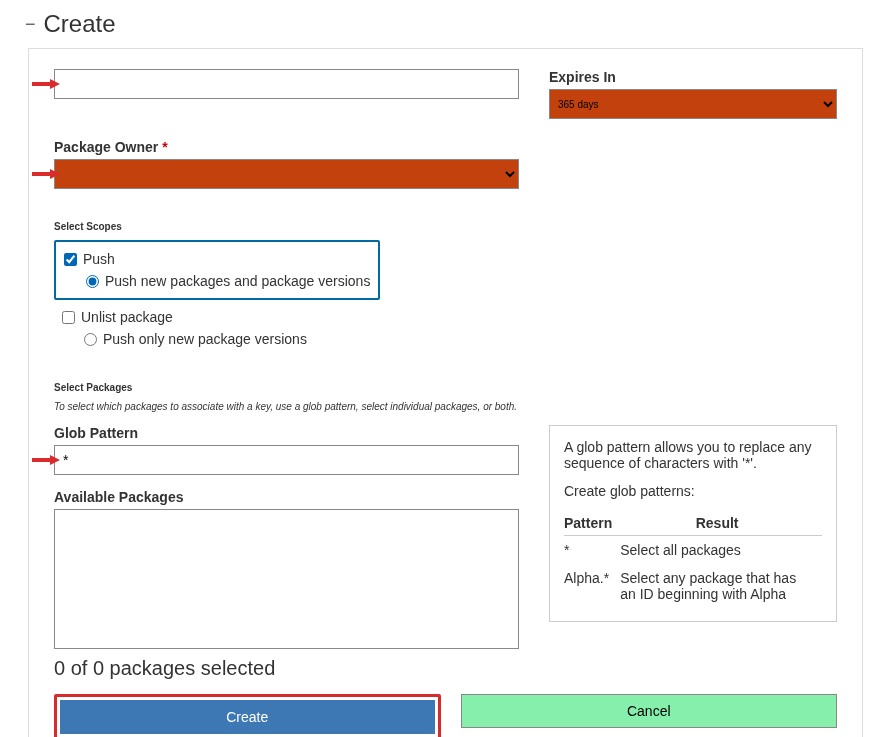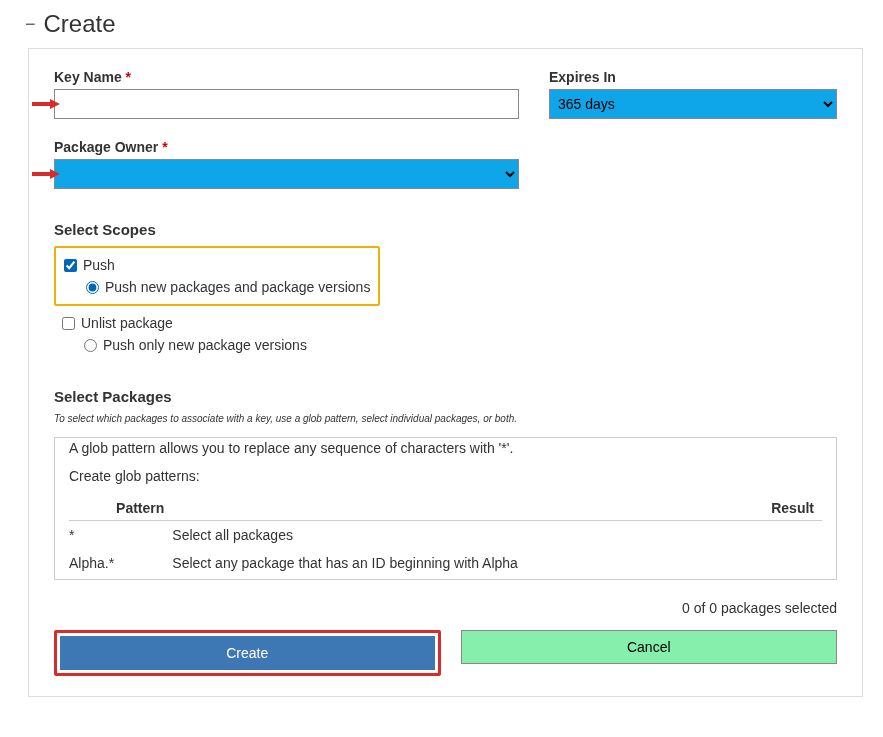--- a/index.html
+++ b/index.html
@@ -67,35 +67,35 @@
       padding: 4px 8px;
       font-size: 14px;
       font-family: inherit;
       background: #fff;
     }
     .select-input {
       width: 100%;
       height: 30px;
       border: 1px solid #888;
       padding: 4px 4px;
-      font-size: 14px;
+      font-size: 10px;
       font-family: inherit;
-      background: #0ea5e9;
+      background: #c2410c;
     }
     .section-heading {
       font-weight: 700;
-      font-size: 15px;
+      font-size: 10px;
       margin-bottom: 8px;
       margin-top: 32px;
     }
     .scopes-block {
       margin-bottom: 22px;
     }
     .highlight-box {
-      border: 2px solid #eab308;
+      border: 2px solid #0369a1;
       padding: 6px 8px;
       display: inline-block;
       border-radius: 2px;
     }
     .scope-line {
       display: flex;
       align-items: center;
       gap: 6px;
       padding: 3px 0;
       font-size: 14px;
@@ -123,47 +123,46 @@
     }
     .available-box {
       border: 1px solid #888;
       height: 140px;
       background: #fff;
       margin-top: 4px;
     }
     .glob-right {
       flex: 1;
       border: 1px solid #ccc;
-      padding: 2px 14px;
+      padding: 13px 14px;
       font-size: 14px;
       color: #333;
     }
     .glob-right p {
       margin-bottom: 12px;
     }
     .pattern-table {
       border-collapse: collapse;
       width: 100%;
     }
     .pattern-table th {
-      text-align: right;
+      text-align: center;
       font-weight: 600;
       padding: 4px 8px 4px 0;
       border-bottom: 1px solid #ccc;
     }
     .pattern-table td {
       padding: 6px 8px 6px 0;
       vertical-align: top;
     }
     .italic {
     }
     .status-line {
-      margin-top: 20px;
-      font-size: 14px;
-      text-align: right;
+      margin-top: 8px;
+      font-size: 20px;
     }
     .button-row {
       display: flex;
       gap: 20px;
       margin-top: 14px;
     }
     .btn {
       flex: 1;
       height: 34px;
       border: 1px solid #888;
@@ -210,24 +209,20 @@
 
 <div class="page-header">
   <span class="minus-icon">−</span>
   <span class="page-title">Create</span>
 </div>
 
 <div class="panel">
 
   <div class="row">
     <div class="col-half">
-      <label class="form-label">
-        <span>Key Name</span>
-        <span class="required">*</span>
-      </label>
       <div class="field-wrap">
         <div class="arrow" style="top:10px;">
           <svg width="28" height="10">
               <polygon points="0,3 18,3 18,0 28,5 18,10 18,7 0,7" fill="#d92b2b"></polygon>
             </svg>
         </div>
         <input type="text" class="text-input" style="">
       </div>
     </div>
     <div class="col">
@@ -279,20 +274,34 @@
         <span>Push only new package versions</span>
       </div>
     </div>
   </div>
 
   <div class="packages-block">
     <div class="section-heading">Select Packages</div>
     <p class="desc">To select which packages to associate with a key, use a glob pattern, select individual packages, or both.</p>
 
     <div class="glob-row">
+      <div class="glob-left">
+        <label class="form-label">Glob Pattern</label>
+        <div class="field-wrap">
+          <div class="arrow" style="top:10px;">
+            <svg width="28" height="10">
+                <polygon points="0,3 18,3 18,0 28,5 18,10 18,7 0,7" fill="#d92b2b"></polygon>
+              </svg>
+          </div>
+          <input type="text" class="text-input" value="*" style="">
+        </div>
+        <div style="height:14px"></div>
+        <label class="form-label">Available Packages</label>
+        <div class="available-box"></div>
+      </div>
       <div class="glob-right">
         <p>A glob pattern allows you to replace any sequence of characters with '*'.</p>
         <p>Create glob patterns:</p>
         <table class="pattern-table">
           <thead>
             <tr>
               <th>Pattern</th>
               <th>Result</th>
             </tr>
           </thead>

